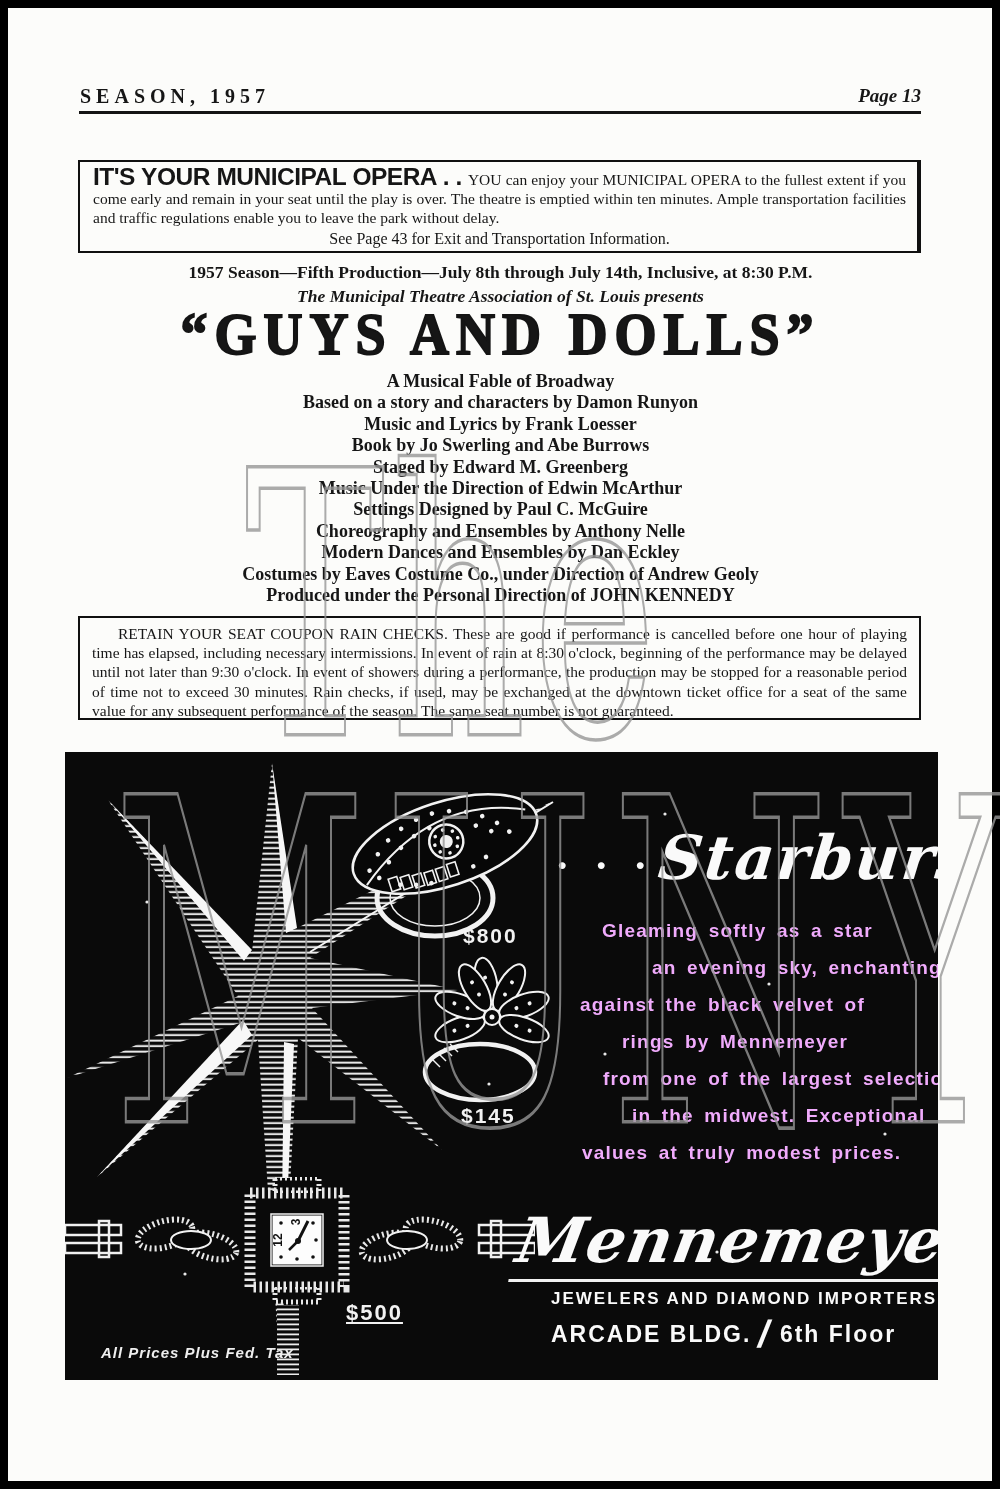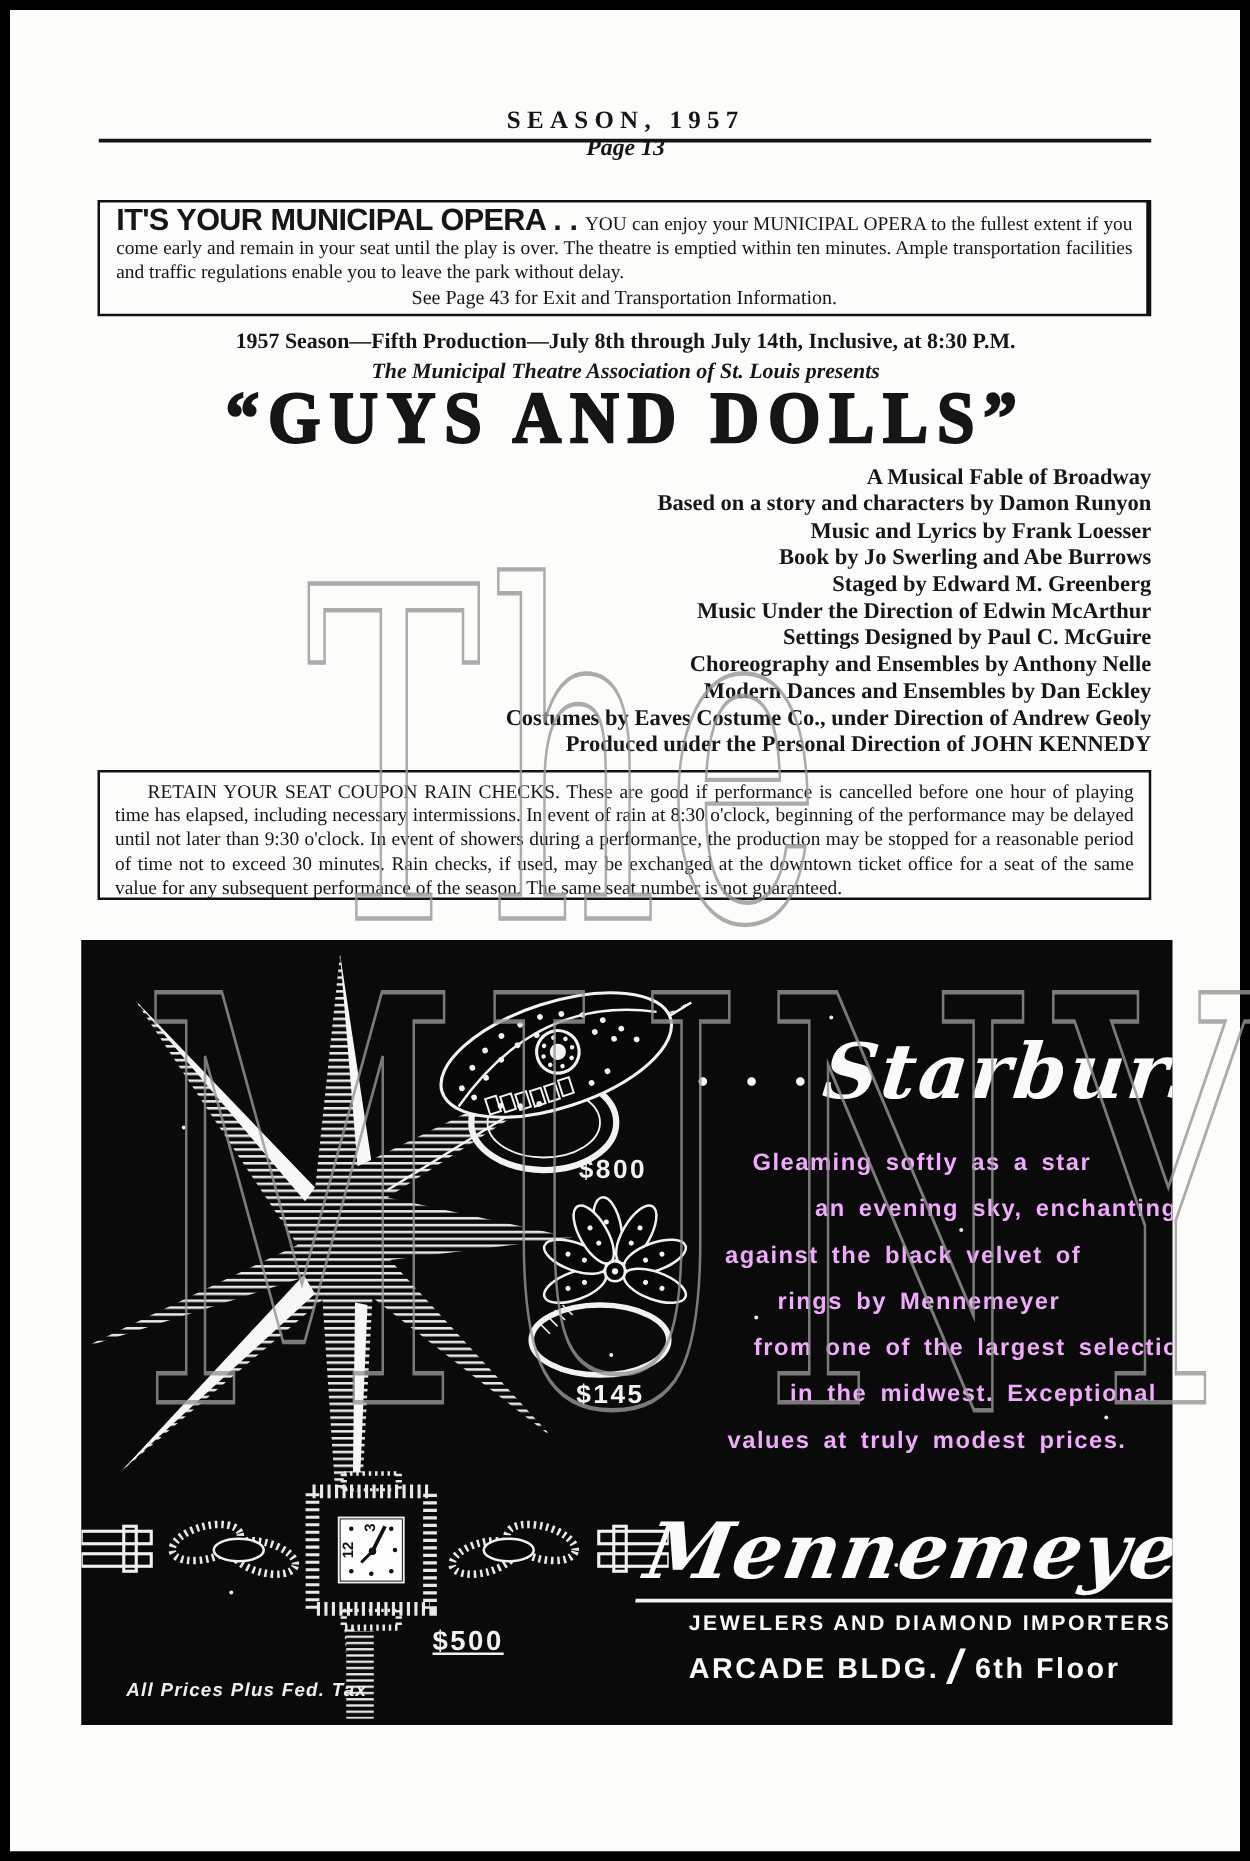--- a/index.html
+++ b/index.html
@@ -5,21 +5,21 @@
   * { margin:0; padding:0; box-sizing:border-box; }
   html,body { background:#2b2b2b; }
   .page {
     position:relative; width:1000px; height:1489px;
     background:#fcfcfa; color:#161616;
     box-shadow: inset 0 0 0 8px #000;
     overflow:hidden;
     font-family:"Liberation Serif", serif;
   }
   
-  .hdr-row { position:absolute; left:80px; width:841px; display:flex; justify-content:space-between; align-items:center;flex-direction:column; }
+  .hdr-row { position:absolute; left:80px; width:841px; display:flex; justify-content:space-between; align-items:flex-start; }
   .hdr-row.r1 { top:85px; }
   .hdr-row.r2 { top:123px; }
   .season { font-size:20px; font-weight:bold; letter-spacing:5px; }
   .page-no { font-size:19px; font-weight:bold; font-style:italic; }
   .edition { font-size:18px; font-weight:bold; }
   .issue-no { font-size:17px; font-weight:bold; }
   .hdr-rule { position:absolute; left:79px; top:111px; width:842px; height:3px; background:#141414; }
   
   .notice-box {
     position:absolute; left:78px; top:160px; width:843px; height:93px;
@@ -35,21 +35,21 @@
   .nb-see { margin-top:3px; font-size:16px; text-align:center; }
   
   .prod-line { position:absolute; left:80px; top:262px; width:841px; text-align:center; font-size:17.5px; font-weight:bold; }
   .presents  { position:absolute; left:80px; top:286px; width:841px; text-align:center; font-size:17.5px; font-weight:bold; font-style:italic; }
   .show-title {
     position:absolute; left:40px; top:301px; width:921px; text-align:center;
     font-size:54px; font-weight:bold; letter-spacing:7px; white-space:nowrap;
     -webkit-text-stroke:1.8px #141414; transform:scaleY(1.08); transform-origin:top center;
   }
   .credits { position:absolute; left:80px; top:371px; width:841px; text-align:center; }
-  .credit-line { font-size:18px; font-weight:bold; line-height:21.4px;text-align:right; }
+  .credit-line { font-size:18px; font-weight:bold; line-height:21.4px; }
   
   .rain-box {
     position:absolute; left:78px; top:616px; width:843px; height:104px;
     border:2.5px solid #101010; padding:6px 12px 4px 12px;
   }
   .rain-box p { font-size:15.5px; line-height:19.2px; text-align:justify; text-indent:26px; }
   
   .ad { position:absolute; left:65px; top:752px; width:873px; height:628px; background:#0a0a0a; overflow:hidden; }
   .ad svg { position:absolute; display:block; }
   .star-svg   { left:0; top:0; }

